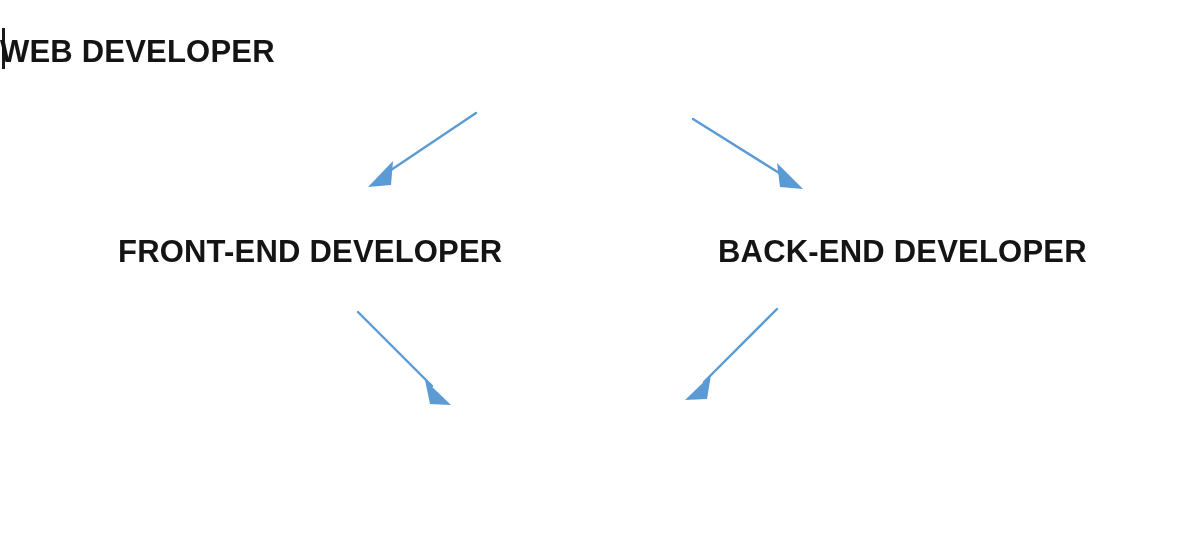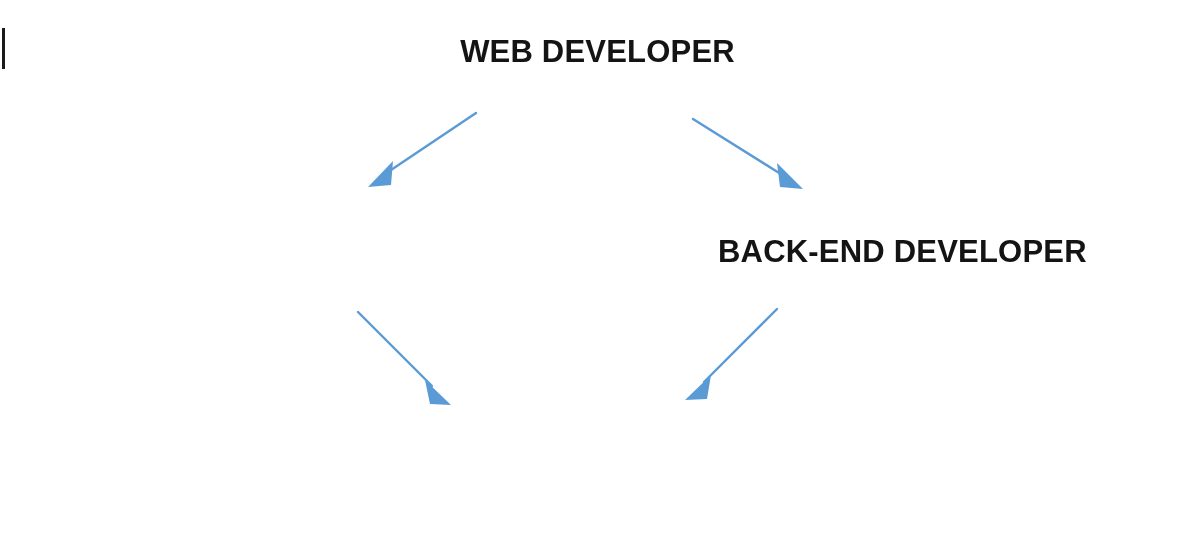--- a/index.html
+++ b/index.html
@@ -23,21 +23,21 @@
     font-weight: bold;
     color: #141414;
     white-space: nowrap;
     letter-spacing: 0.2px;
     line-height: 1;
   }
   #label-web-developer {
     left: 0;
     right: 0;
     top: 36px;
-    text-align: center;
+    text-align: left;
     font-size: 31px;
   }
   #label-front-end-developer {
     left: 118px;
     top: 236px;
     font-size: 31px;
   }
   #label-back-end-developer {
     left: 718px;
     top: 236px;
@@ -89,17 +89,18 @@
     </g>
 
     <g>
       <line x1="777" y1="309" x2="704" y2="382" stroke="#5B9BD5" stroke-width="2.4" stroke-linecap="round"></line>
       <polygon points="685,400 711,375 707,399" fill="#5B9BD5"></polygon>
     </g>
   </svg>
 
   <div class="node-label" id="label-web-developer">WEB DEVELOPER</div>
 
+  <div class="node-label" id="label-front-end-developer">FRONT-END DEVELOPER</div>
 
   <div class="node-label" id="label-back-end-developer">BACK-END DEVELOPER</div>
 
 
 </div>
 
 </body></html>

